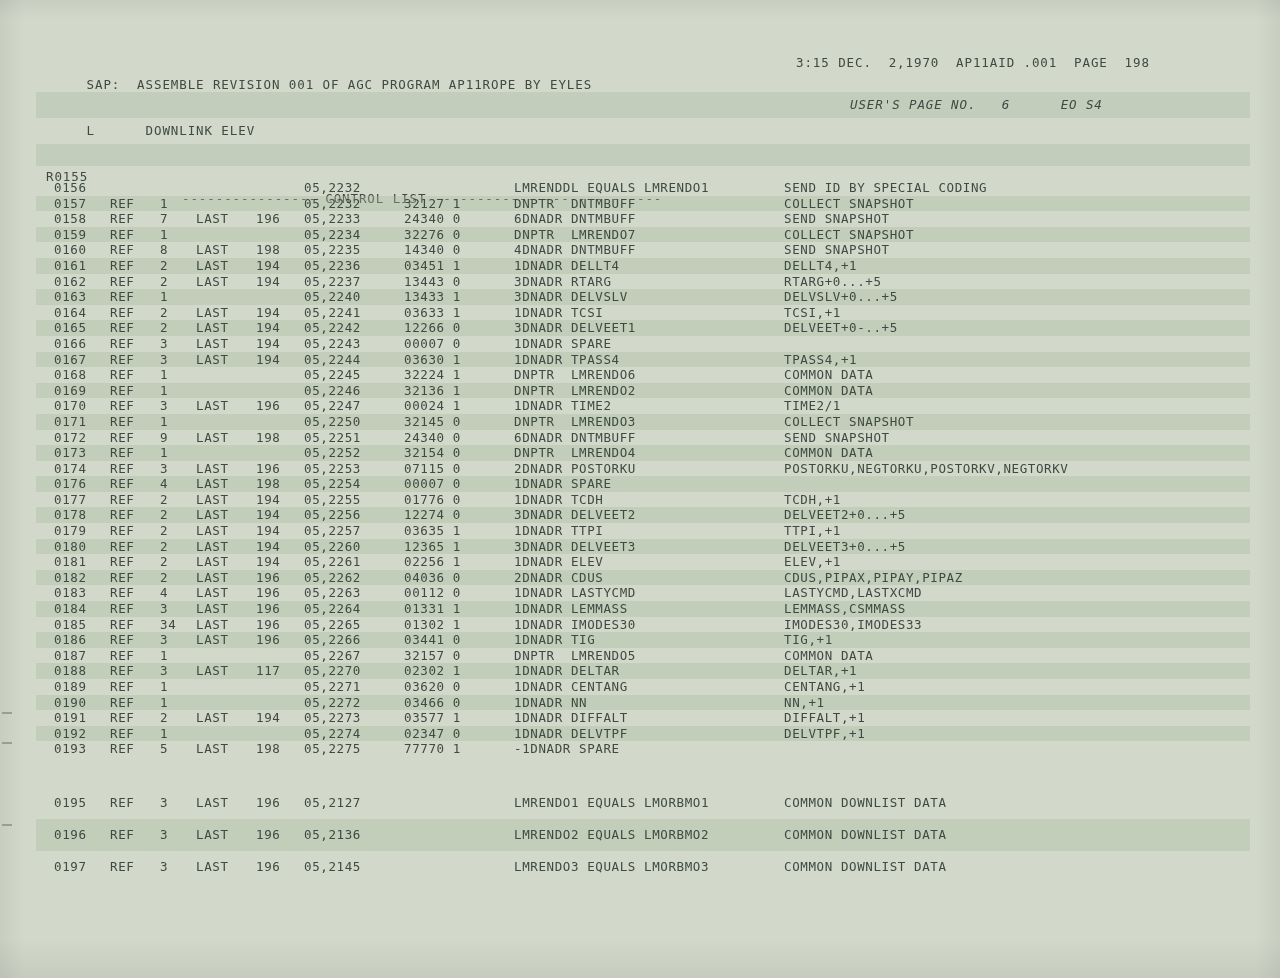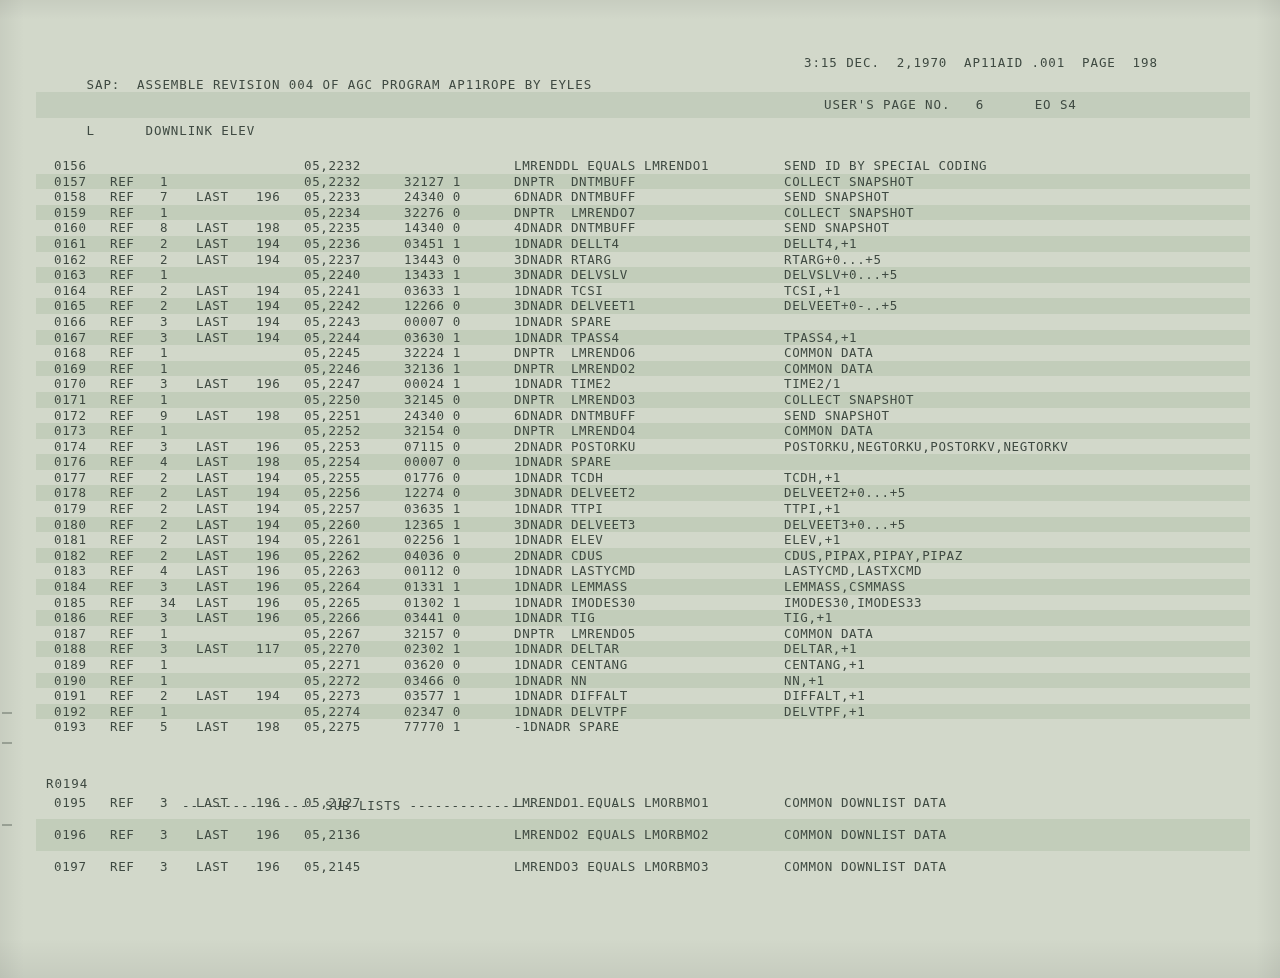--- a/index.html
+++ b/index.html
@@ -66,34 +66,38 @@
 </style>
 </head>
 <body>
 
 <div id="page">
   <div class="paper"></div>
 
   <div id="content">
 
     <div class="hdr-line" style="position:relative;">
-      <span>SAP:  ASSEMBLE REVISION 004 OF AGC PROGRAM AP11ROPE BY EYLES</span>
-      <span style="position:absolute; left:760px; top:0;margin-left:8px;">3:15 DEC.  2,1970  AP11AID .001  PAGE  198</span>
+      <span>SAP:  ASSEMBLE REVISION 001 OF AGC PROGRAM AP11ROPE BY EYLES</span>
+      <span style="position:absolute; left:760px; top:0;">3:15 DEC.  2,1970  AP11AID .001  PAGE  198</span>
     </div>
 
     <div class="hdr-line hdr-band" style="position:relative; margin-top:18px; height:26px; line-height:26px;">
       <span>L      DOWNLINK ELEV</span>
-      <span style="position:absolute; left:788px; top:0;">USER'S PAGE NO.   6      EO S4</span>
+      <span style="position:absolute; left:814px; top:0;font-style:italic;">USER'S PAGE NO.   6      EO S4</span>
     </div>
 
     <div style="height:14px;"></div>
 
 
     <div style="height:12px;"></div>
 
+    <div class="hdr-line hdr-band" style="position:relative; height:22px; line-height:22px;">
+      <span style="position:absolute; left:10px;">R0155</span>
+      <span style="position:absolute; left:146px;">---------------- CONTROL LIST ---------------------------</span>
+    </div>
 
     <div style="height:14px;"></div>
 
     <div id="rows">
         <div class="row"><span style="position: absolute; left: 18px; top: 0px;">0156</span><span style="position: absolute; left: 74px; top: 0px;"></span><span style="position: absolute; left: 124px; top: 0px;"></span><span style="position: absolute; left: 160px; top: 0px;"></span><span style="position: absolute; left: 220px; top: 0px;"></span><span style="position: absolute; left: 268px; top: 0px;">05,2232</span><span style="position: absolute; left: 368px; top: 0px;"></span><span style="position: absolute; left: 478px; top: 0px;">LMRENDDL EQUALS LMRENDO1</span><span style="position: absolute; left: 748px; top: 0px;">SEND ID BY SPECIAL CODING</span></div>
         <div class="row band"><span style="position: absolute; left: 18px; top: 0px;">0157</span><span style="position: absolute; left: 74px; top: 0px;">REF</span><span style="position: absolute; left: 124px; top: 0px;">1</span><span style="position: absolute; left: 160px; top: 0px;"></span><span style="position: absolute; left: 220px; top: 0px;"></span><span style="position: absolute; left: 268px; top: 0px;">05,2232</span><span style="position: absolute; left: 368px; top: 0px;">32127 1</span><span style="position: absolute; left: 478px; top: 0px;">DNPTR  DNTMBUFF</span><span style="position: absolute; left: 748px; top: 0px;">COLLECT SNAPSHOT</span></div>
         <div class="row"><span style="position: absolute; left: 18px; top: 0px;">0158</span><span style="position: absolute; left: 74px; top: 0px;">REF</span><span style="position: absolute; left: 124px; top: 0px;">7</span><span style="position: absolute; left: 160px; top: 0px;">LAST</span><span style="position: absolute; left: 220px; top: 0px;">196</span><span style="position: absolute; left: 268px; top: 0px;">05,2233</span><span style="position: absolute; left: 368px; top: 0px;">24340 0</span><span style="position: absolute; left: 478px; top: 0px;">6DNADR DNTMBUFF</span><span style="position: absolute; left: 748px; top: 0px;">SEND SNAPSHOT</span></div>
         <div class="row band"><span style="position: absolute; left: 18px; top: 0px;">0159</span><span style="position: absolute; left: 74px; top: 0px;">REF</span><span style="position: absolute; left: 124px; top: 0px;">1</span><span style="position: absolute; left: 160px; top: 0px;"></span><span style="position: absolute; left: 220px; top: 0px;"></span><span style="position: absolute; left: 268px; top: 0px;">05,2234</span><span style="position: absolute; left: 368px; top: 0px;">32276 0</span><span style="position: absolute; left: 478px; top: 0px;">DNPTR  LMRENDO7</span><span style="position: absolute; left: 748px; top: 0px;">COLLECT SNAPSHOT</span></div>
         <div class="row"><span style="position: absolute; left: 18px; top: 0px;">0160</span><span style="position: absolute; left: 74px; top: 0px;">REF</span><span style="position: absolute; left: 124px; top: 0px;">8</span><span style="position: absolute; left: 160px; top: 0px;">LAST</span><span style="position: absolute; left: 220px; top: 0px;">198</span><span style="position: absolute; left: 268px; top: 0px;">05,2235</span><span style="position: absolute; left: 368px; top: 0px;">14340 0</span><span style="position: absolute; left: 478px; top: 0px;">4DNADR DNTMBUFF</span><span style="position: absolute; left: 748px; top: 0px;">SEND SNAPSHOT</span></div>
         <div class="row band"><span style="position: absolute; left: 18px; top: 0px;">0161</span><span style="position: absolute; left: 74px; top: 0px;">REF</span><span style="position: absolute; left: 124px; top: 0px;">2</span><span style="position: absolute; left: 160px; top: 0px;">LAST</span><span style="position: absolute; left: 220px; top: 0px;">194</span><span style="position: absolute; left: 268px; top: 0px;">05,2236</span><span style="position: absolute; left: 368px; top: 0px;">03451 1</span><span style="position: absolute; left: 478px; top: 0px;">1DNADR DELLT4</span><span style="position: absolute; left: 748px; top: 0px;">DELLT4,+1</span></div>
@@ -125,24 +129,20 @@
         <div class="row band"><span style="position: absolute; left: 18px; top: 0px;">0188</span><span style="position: absolute; left: 74px; top: 0px;">REF</span><span style="position: absolute; left: 124px; top: 0px;">3</span><span style="position: absolute; left: 160px; top: 0px;">LAST</span><span style="position: absolute; left: 220px; top: 0px;">117</span><span style="position: absolute; left: 268px; top: 0px;">05,2270</span><span style="position: absolute; left: 368px; top: 0px;">02302 1</span><span style="position: absolute; left: 478px; top: 0px;">1DNADR DELTAR</span><span style="position: absolute; left: 748px; top: 0px;">DELTAR,+1</span></div>
         <div class="row"><span style="position: absolute; left: 18px; top: 0px;">0189</span><span style="position: absolute; left: 74px; top: 0px;">REF</span><span style="position: absolute; left: 124px; top: 0px;">1</span><span style="position: absolute; left: 160px; top: 0px;"></span><span style="position: absolute; left: 220px; top: 0px;"></span><span style="position: absolute; left: 268px; top: 0px;">05,2271</span><span style="position: absolute; left: 368px; top: 0px;">03620 0</span><span style="position: absolute; left: 478px; top: 0px;">1DNADR CENTANG</span><span style="position: absolute; left: 748px; top: 0px;">CENTANG,+1</span></div>
         <div class="row band"><span style="position: absolute; left: 18px; top: 0px;">0190</span><span style="position: absolute; left: 74px; top: 0px;">REF</span><span style="position: absolute; left: 124px; top: 0px;">1</span><span style="position: absolute; left: 160px; top: 0px;"></span><span style="position: absolute; left: 220px; top: 0px;"></span><span style="position: absolute; left: 268px; top: 0px;">05,2272</span><span style="position: absolute; left: 368px; top: 0px;">03466 0</span><span style="position: absolute; left: 478px; top: 0px;">1DNADR NN</span><span style="position: absolute; left: 748px; top: 0px;">NN,+1</span></div>
         <div class="row"><span style="position: absolute; left: 18px; top: 0px;">0191</span><span style="position: absolute; left: 74px; top: 0px;">REF</span><span style="position: absolute; left: 124px; top: 0px;">2</span><span style="position: absolute; left: 160px; top: 0px;">LAST</span><span style="position: absolute; left: 220px; top: 0px;">194</span><span style="position: absolute; left: 268px; top: 0px;">05,2273</span><span style="position: absolute; left: 368px; top: 0px;">03577 1</span><span style="position: absolute; left: 478px; top: 0px;">1DNADR DIFFALT</span><span style="position: absolute; left: 748px; top: 0px;">DIFFALT,+1</span></div>
         <div class="row band"><span style="position: absolute; left: 18px; top: 0px;">0192</span><span style="position: absolute; left: 74px; top: 0px;">REF</span><span style="position: absolute; left: 124px; top: 0px;">1</span><span style="position: absolute; left: 160px; top: 0px;"></span><span style="position: absolute; left: 220px; top: 0px;"></span><span style="position: absolute; left: 268px; top: 0px;">05,2274</span><span style="position: absolute; left: 368px; top: 0px;">02347 0</span><span style="position: absolute; left: 478px; top: 0px;">1DNADR DELVTPF</span><span style="position: absolute; left: 748px; top: 0px;">DELVTPF,+1</span></div>
         <div class="row"><span style="position: absolute; left: 18px; top: 0px;">0193</span><span style="position: absolute; left: 74px; top: 0px;">REF</span><span style="position: absolute; left: 124px; top: 0px;">5</span><span style="position: absolute; left: 160px; top: 0px;">LAST</span><span style="position: absolute; left: 220px; top: 0px;">198</span><span style="position: absolute; left: 268px; top: 0px;">05,2275</span><span style="position: absolute; left: 368px; top: 0px;">77770 1</span><span style="position: absolute; left: 478px; top: 0px;">-1DNADR SPARE</span><span style="position: absolute; left: 748px; top: 0px;"></span></div>
       </div>
 
     <div style="height:16px;"></div>
 
-    <div class="hdr-line" style="position:relative; height:22px; line-height:22px;">
-      <span style="position:absolute; left:10px;">R0194</span>
-      <span style="position:absolute; left:146px;">---------------- SUB-LISTS ---------------------------</span>
-    </div>
 
     <div style="height:14px;"></div>
 
     <div id="sub-rows">
         <div class="row" style="height: 32px; line-height: 32px;"><span style="position: absolute; left: 18px; top: 0px;">0195</span><span style="position: absolute; left: 74px; top: 0px;">REF</span><span style="position: absolute; left: 124px; top: 0px;">3</span><span style="position: absolute; left: 160px; top: 0px;">LAST</span><span style="position: absolute; left: 220px; top: 0px;">196</span><span style="position: absolute; left: 268px; top: 0px;">05,2127</span><span style="position: absolute; left: 478px; top: 0px;">LMRENDO1 EQUALS LMORBMO1</span><span style="position: absolute; left: 748px; top: 0px;">COMMON DOWNLIST DATA</span></div>
         <div class="row band" style="height: 32px; line-height: 32px;"><span style="position: absolute; left: 18px; top: 0px;">0196</span><span style="position: absolute; left: 74px; top: 0px;">REF</span><span style="position: absolute; left: 124px; top: 0px;">3</span><span style="position: absolute; left: 160px; top: 0px;">LAST</span><span style="position: absolute; left: 220px; top: 0px;">196</span><span style="position: absolute; left: 268px; top: 0px;">05,2136</span><span style="position: absolute; left: 478px; top: 0px;">LMRENDO2 EQUALS LMORBMO2</span><span style="position: absolute; left: 748px; top: 0px;">COMMON DOWNLIST DATA</span></div>
         <div class="row" style="height: 32px; line-height: 32px;"><span style="position: absolute; left: 18px; top: 0px;">0197</span><span style="position: absolute; left: 74px; top: 0px;">REF</span><span style="position: absolute; left: 124px; top: 0px;">3</span><span style="position: absolute; left: 160px; top: 0px;">LAST</span><span style="position: absolute; left: 220px; top: 0px;">196</span><span style="position: absolute; left: 268px; top: 0px;">05,2145</span><span style="position: absolute; left: 478px; top: 0px;">LMRENDO3 EQUALS LMORBMO3</span><span style="position: absolute; left: 748px; top: 0px;">COMMON DOWNLIST DATA</span></div>
       </div>
 
   </div>

